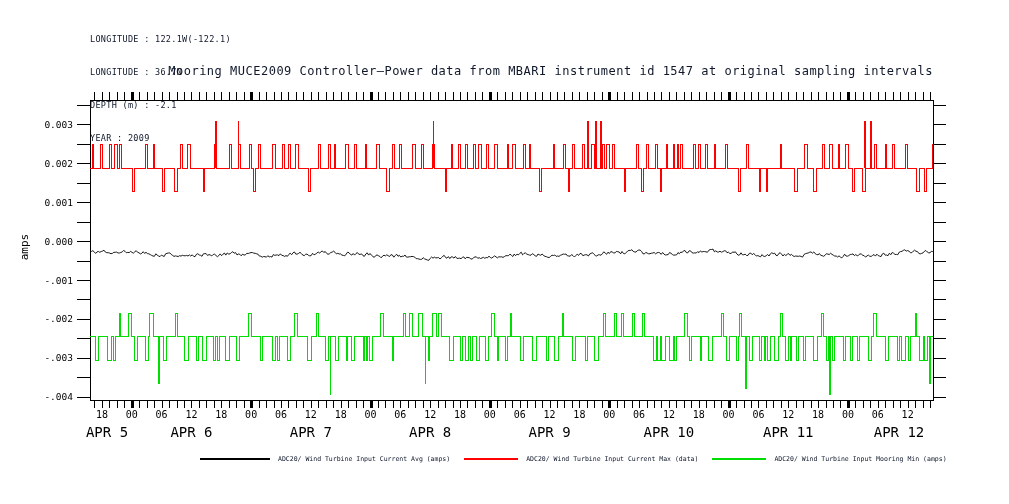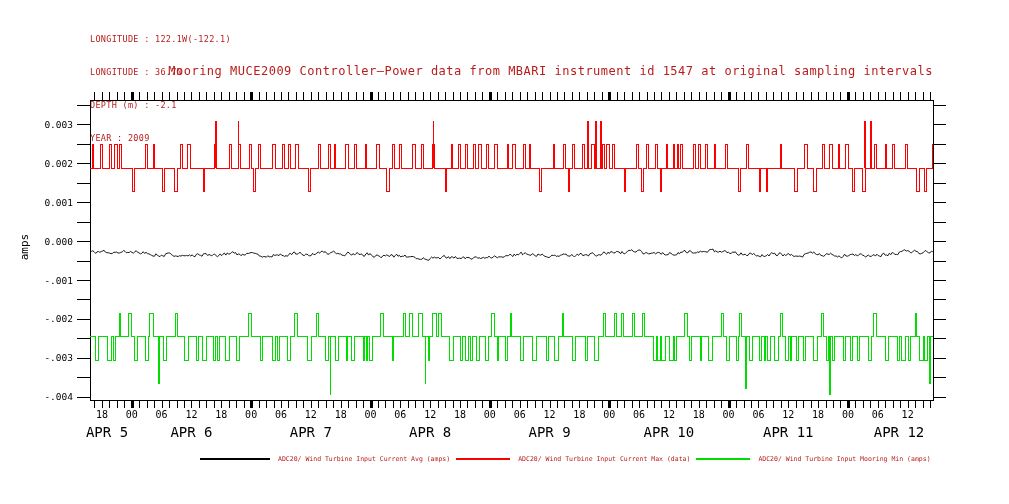--- a/index.html
+++ b/index.html
@@ -1,20 +1,20 @@
 <!DOCTYPE html>
 <html><head>
 <meta charset="utf-8">
 <style>
   html,body{margin:0;padding:0;background:#fff;}
   .figure{position:relative;width:1009px;height:504px;background:#ffffff;overflow:hidden;
-          font-family:"DejaVu Sans Mono","Liberation Mono",monospace;color:#b91c1c;}
+          font-family:"DejaVu Sans Mono","Liberation Mono",monospace;color:#0f172a;}
   .hdr{position:absolute;left:90px;top:12px;font-size:8.5px;line-height:11px;letter-spacing:0.3px;white-space:pre;}
   .title{position:absolute;left:90px;top:64px;width:843px;text-align:right;font-size:12px;letter-spacing:0.5px;white-space:nowrap;}
-  .legend{position:absolute;left:200px;top:452px;height:14px;display:flex;align-items:center;white-space:nowrap;}
+  .legend{position:absolute;left:200px;top:452px;height:14px;display:flex;align-items:center;white-space:nowrap;gap:8px;}
   .legend .entry{display:flex;align-items:center;margin-right:6px;}
   .legend .swatch{display:inline-block;height:2px;margin-right:8px;}
   .legend .lab{font-size:6.5px;letter-spacing:0px;}
   svg text{font-family:"DejaVu Sans Mono","Liberation Mono",monospace;fill:#000;}
 </style>
 </head>
 <body>
 
 <div class="figure">
 

